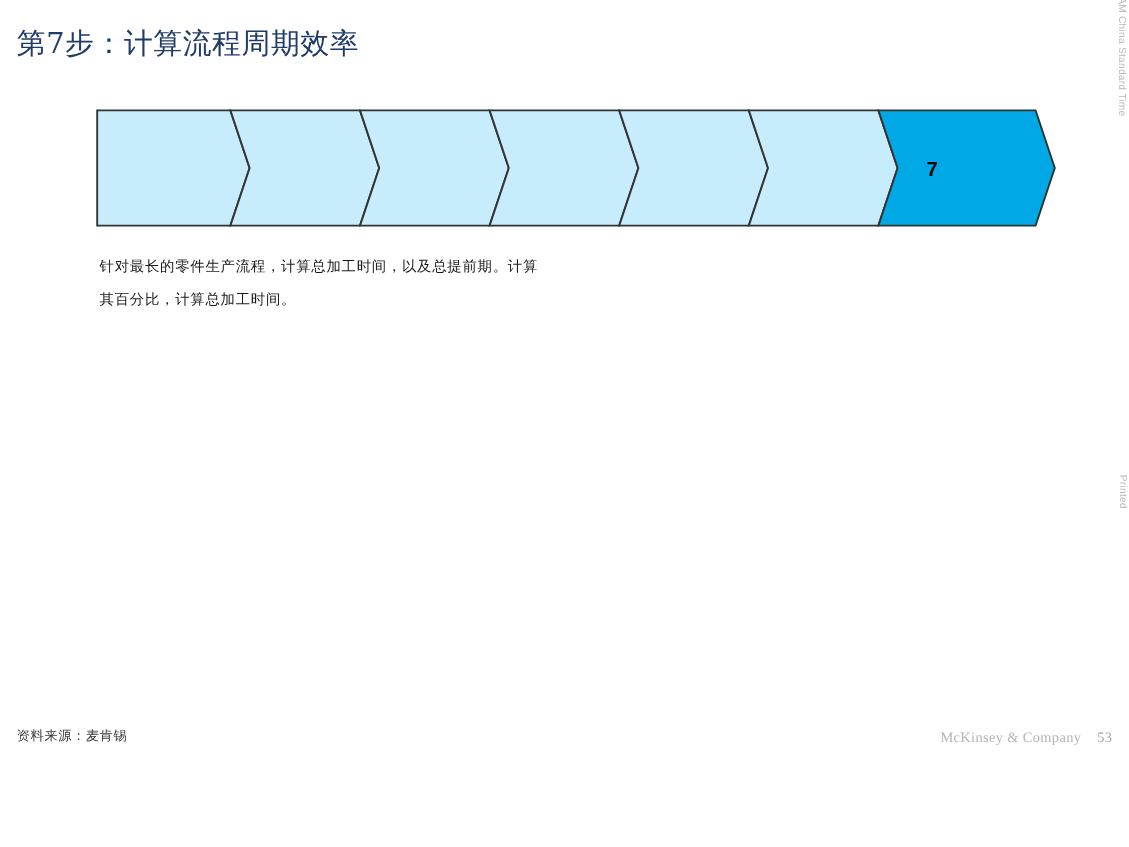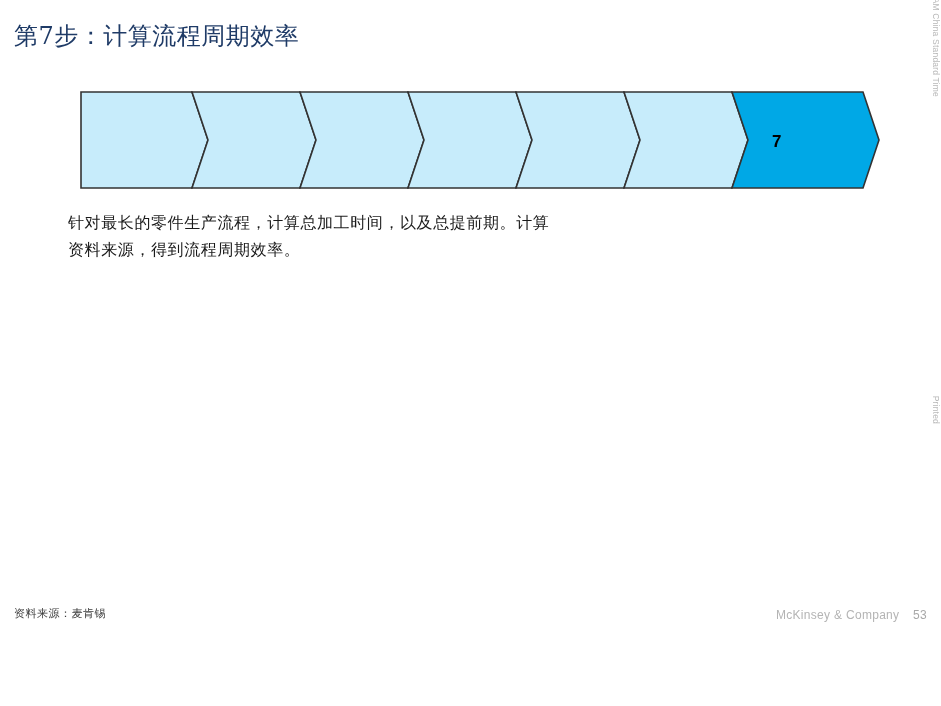--- a/index.html
+++ b/index.html
@@ -49,45 +49,45 @@
   }
   .chevron-label {
     font-family: "Liberation Sans", sans-serif;
     font-size: 17px;
     font-weight: bold;
     fill: #000000;
   }
   
   #body-text {
     position: absolute;
-    left: 68px;
+    left: 83px;
     top: 209px;
     width: 680px;
     font-family: "DejaVu Serif", "Liberation Serif", serif;
-    font-size: 16px;
+    font-size: 12px;
     line-height: 27px;
     color: #1a1a1a;
     letter-spacing: 0.6px;
   }
   #body-text div { white-space: nowrap; }
   
   #footer-source {
     position: absolute;
     left: 14px;
     bottom: 13px;
     font-family: Liberation Sans, sans-serif;
     font-size: 11px;
     color: #3a3a3a;
     letter-spacing: 0.5px;
   }
   #footer-brand {
     position: absolute;
     right: 14px;
     bottom: 12px;
-    font-family: Liberation Sans, sans-serif;
+    font-family: Liberation Serif, serif;
     font-size: 12px;
     color: #b4b4b4;
     letter-spacing: 0.3px;
     white-space: nowrap;
     text-align: center;
   }
   #footer-brand .page-number {
     margin-left: 10px;
     color: #a8a8a8;
   }
@@ -135,21 +135,21 @@
       <path d="M 624,92 L 732,92 L 748,140 L 732,188 L 624,188 L 640,140 Z" fill="#c7ecfb" stroke="#333333" stroke-width="1.6"></path>
 
       <path d="M 732,92 L 863,92 L 879,140 L 863,188 L 732,188 L 748,140 Z" fill="#00a8e6" stroke="#333333" stroke-width="1.6"></path>
 
       <text class="chevron-label" x="772" y="147">7</text>
     </svg>
   </div>
 
   <div id="body-text">
     <div>针对最长的零件生产流程，计算总加工时间，以及总提前期。计算</div>
-    <div>资料来源，得到流程周期效率。</div>
+    <div>其百分比，计算总加工时间。</div>
   </div>
 
   <div id="footer-source">资料来源：麦肯锡</div>
 
   <div id="footer-brand">
     <span>McKinsey &amp; Company</span>
     <span class="page-number">53</span>
   </div>
 
   <div class="vstamp" id="stamp-modified">Last Modified 12/20/2018 9:16 AM China Standard Time</div>

